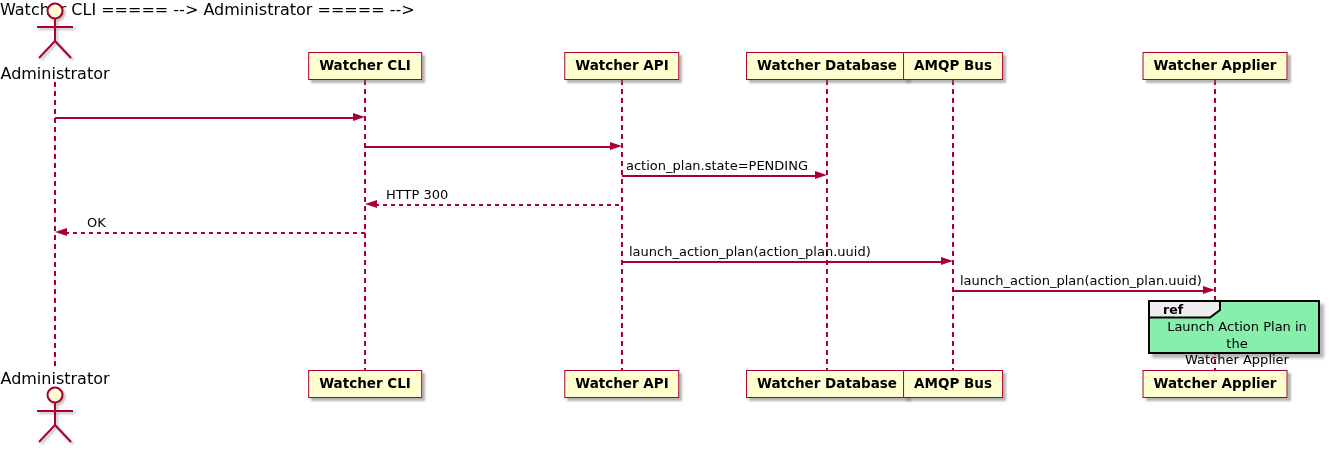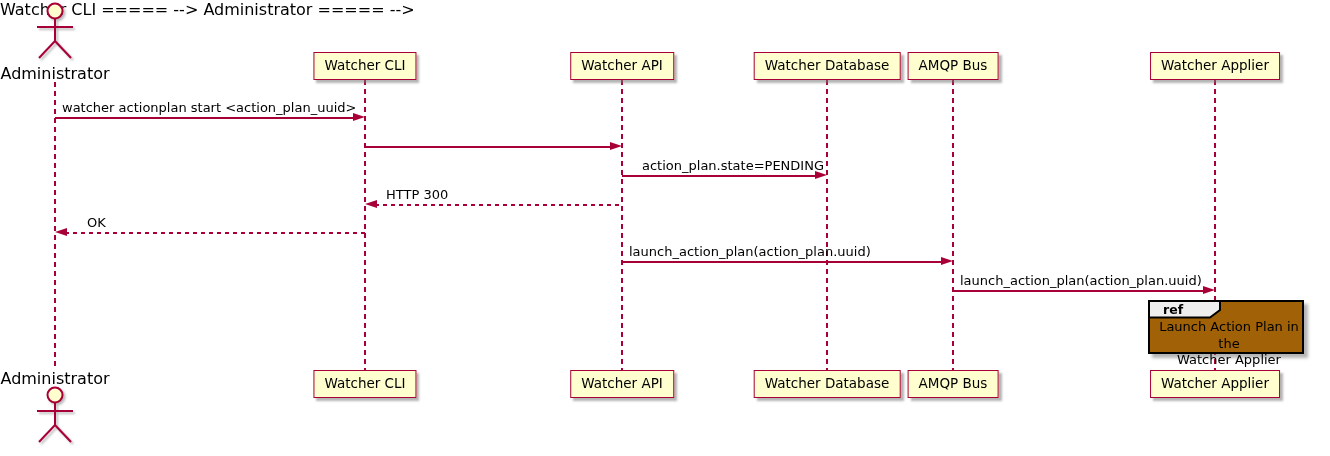--- a/index.html
+++ b/index.html
@@ -6,21 +6,21 @@
   #canvas{
     position:relative;width:1330px;height:456px;background:#ffffff;
     font-family:"DejaVu Sans","Liberation Sans",sans-serif;color:#000;
     overflow:hidden;
   }
   .participant{
     position:absolute;transform:translateX(-50%);
     background:#FEFECE;border:1.8px solid #A80036;
     padding:4px 10px 5px 10px;font-size:13.5px;white-space:nowrap;
     box-shadow:3px 3px 2px rgba(120,120,120,0.55);
-    z-index:4;line-height:17px;
+    z-index:4;line-height:17px;font-weight:bold;
   }
   .lifeline{
     position:absolute;width:1.5px;z-index:1;
     background:repeating-linear-gradient(to bottom,#A80036 0 5px,transparent 5px 9px);
   }
   .msg-label{
     position:absolute;font-size:13px;white-space:nowrap;z-index:3;line-height:17px;
   }
   .msg-line-solid{
     position:absolute;height:1.5px;background:#A80036;z-index:3;
@@ -35,22 +35,22 @@
   }
   .arrow-left{
     position:absolute;width:0;height:0;z-index:3;
     border-right:12px solid #A80036;border-top:4.5px solid transparent;border-bottom:4.5px solid transparent;
   }
   .actor-label{
     position:absolute;transform:translateX(-50%);font-size:16px;white-space:nowrap;z-index:4;
   }
   .actor-svg{position:absolute;z-index:4;filter:drop-shadow(2px 2px 1px rgba(120,120,120,0.5));}
   #ref-box{
-    position:absolute;left:1148px;top:300px;width:156px;height:54px;
-    background:#a16207;border:2px solid #000;box-sizing:border-box;
+    position:absolute;left:1148px;top:300px;width:172px;height:54px;
+    background:#86efac;border:2px solid #000;box-sizing:border-box;
     box-shadow:4px 4px 3px rgba(120,120,120,0.55);z-index:5;
   }
   #ref-pentagon{position:absolute;left:-2px;top:-2px;z-index:6;}
   #ref-keyword{
     position:absolute;left:13px;top:0px;font-size:12.5px;font-weight:bold;z-index:7;
   }
   #ref-text{
     position:absolute;left:6px;top:17px;font-size:13px;line-height:16.5px;
     white-space:pre-line;z-index:7;text-align:center;
   }
@@ -79,30 +79,29 @@
   <div class="lifeline" style="left:1214px;top:80px;height:290px"></div>
 
   
   <div class="participant" style="left:365px;top:52px">Watcher CLI</div>
   <div class="participant" style="left:622px;top:52px">Watcher API</div>
   <div class="participant" style="left:827px;top:52px">Watcher Database</div>
   <div class="participant" style="left:953px;top:52px">AMQP Bus</div>
   <div class="participant" style="left:1215px;top:52px">Watcher Applier</div>
 
   
-  <div class="msg-label" style="left:62px;top:99px">watcher actionplan start &lt;action_plan_uuid&gt;</div>
   <div class="msg-line-solid" style="left:55px;top:117px;width:300px"></div>
   <div class="arrow-right" style="left:353px;top:113.2px"></div>
 
   
   <div class="msg-line-solid" style="left:365px;top:146px;width:247px"></div>
   <div class="arrow-right" style="left:610px;top:142.2px"></div>
 
   
-  <div class="msg-label" style="left:642px;top:157px">action_plan.state=PENDING</div>
+  <div class="msg-label" style="left:626px;top:157px">action_plan.state=PENDING</div>
   <div class="msg-line-solid" style="left:622px;top:175px;width:195px"></div>
   <div class="arrow-right" style="left:815px;top:171.2px"></div>
 
    Watcher CLI ===== --&gt;
   <div class="msg-label" style="left:386px;top:186px">HTTP 300</div>
   <div class="msg-line-dashed" style="left:375px;top:204px;width:247px"></div>
   <div class="arrow-left" style="left:365px;top:200.2px"></div>
 
    Administrator ===== --&gt;
   <div class="msg-label" style="left:87px;top:214px">OK</div>

